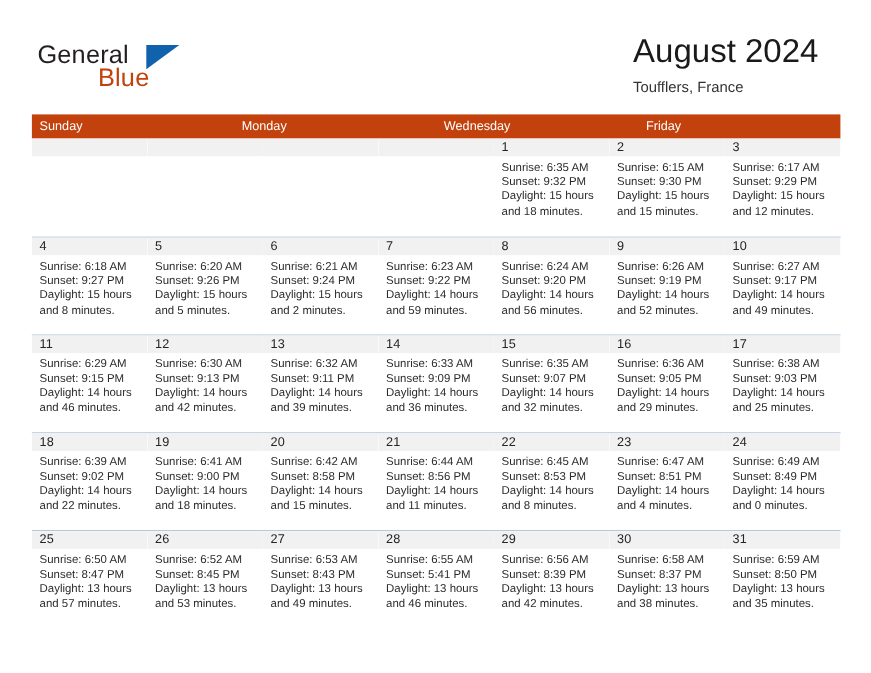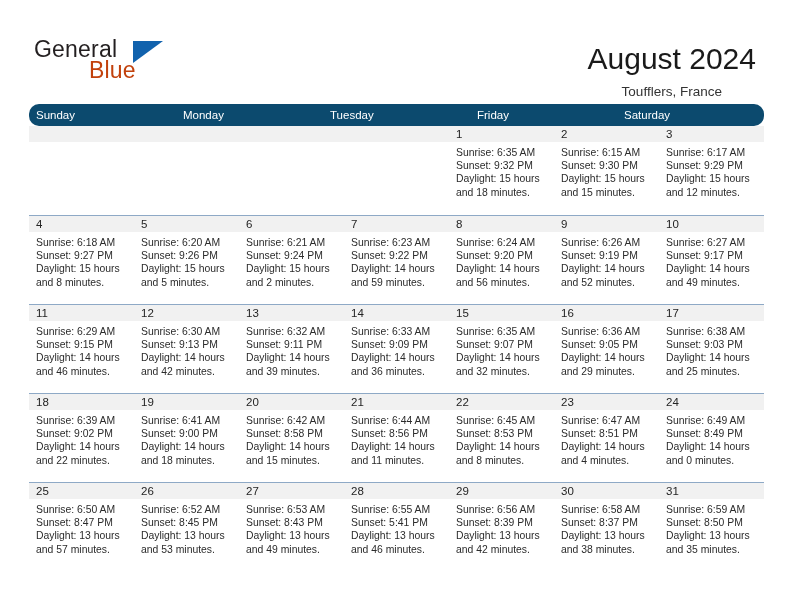--- a/index.html
+++ b/index.html
@@ -59,24 +59,23 @@
     left: 99px;
     top: 5px;
     width: 0;
     height: 0;
     border-left: 30px solid #1162ad;
     border-bottom: 22px solid transparent;
   }
 
   .title-block {
     position: absolute;
-    right: 36px;
+    right: 48px;
     top: 29px;
-    text-align: center;
-    margin-top: 12px;
+    text-align: left;
   }
   .cal-title {
     font-size: 30px;
     font-weight: normal;
     color: #1a1a1a;
     line-height: 36px;
     white-space: nowrap;
   }
   .cal-subtitle {
     font-size: 13.5px;
@@ -88,23 +87,22 @@
 
   
   .calendar {
     position: absolute;
     left: 29px;
     top: 104px;
     width: 735px;
   }
   .dow-row {
     display: flex;
-    background: #0c4a6e;
+    background: #c2410c;
     height: 22px;
-    border-radius: 10px;
   }
   .dow {
     flex: 1 1 0;
     color: #ffffff;
     font-size: 11.5px;
     line-height: 22px;
     padding-left: 7px;
     box-sizing: border-box;
     white-space: nowrap;
   }
@@ -162,23 +160,22 @@
     <div class="title-block">
       <div class="cal-title">August 2024</div>
       <div class="cal-subtitle">Toufflers, France</div>
     </div>
   </div>
 
   <div class="calendar">
     <div class="dow-row">
       <div class="dow">Sunday</div>
       <div class="dow">Monday</div>
-      <div class="dow">Tuesday</div>
+      <div class="dow">Wednesday</div>
       <div class="dow">Friday</div>
-      <div class="dow">Saturday</div>
     </div>
     <div id="weeks-container">
         <div class="week">
           <div class="day empty">
             <div class="day-num-band"></div>
             <div class="day-lines"></div>
           </div>
           <div class="day empty">
             <div class="day-num-band"></div>
             <div class="day-lines"></div>

